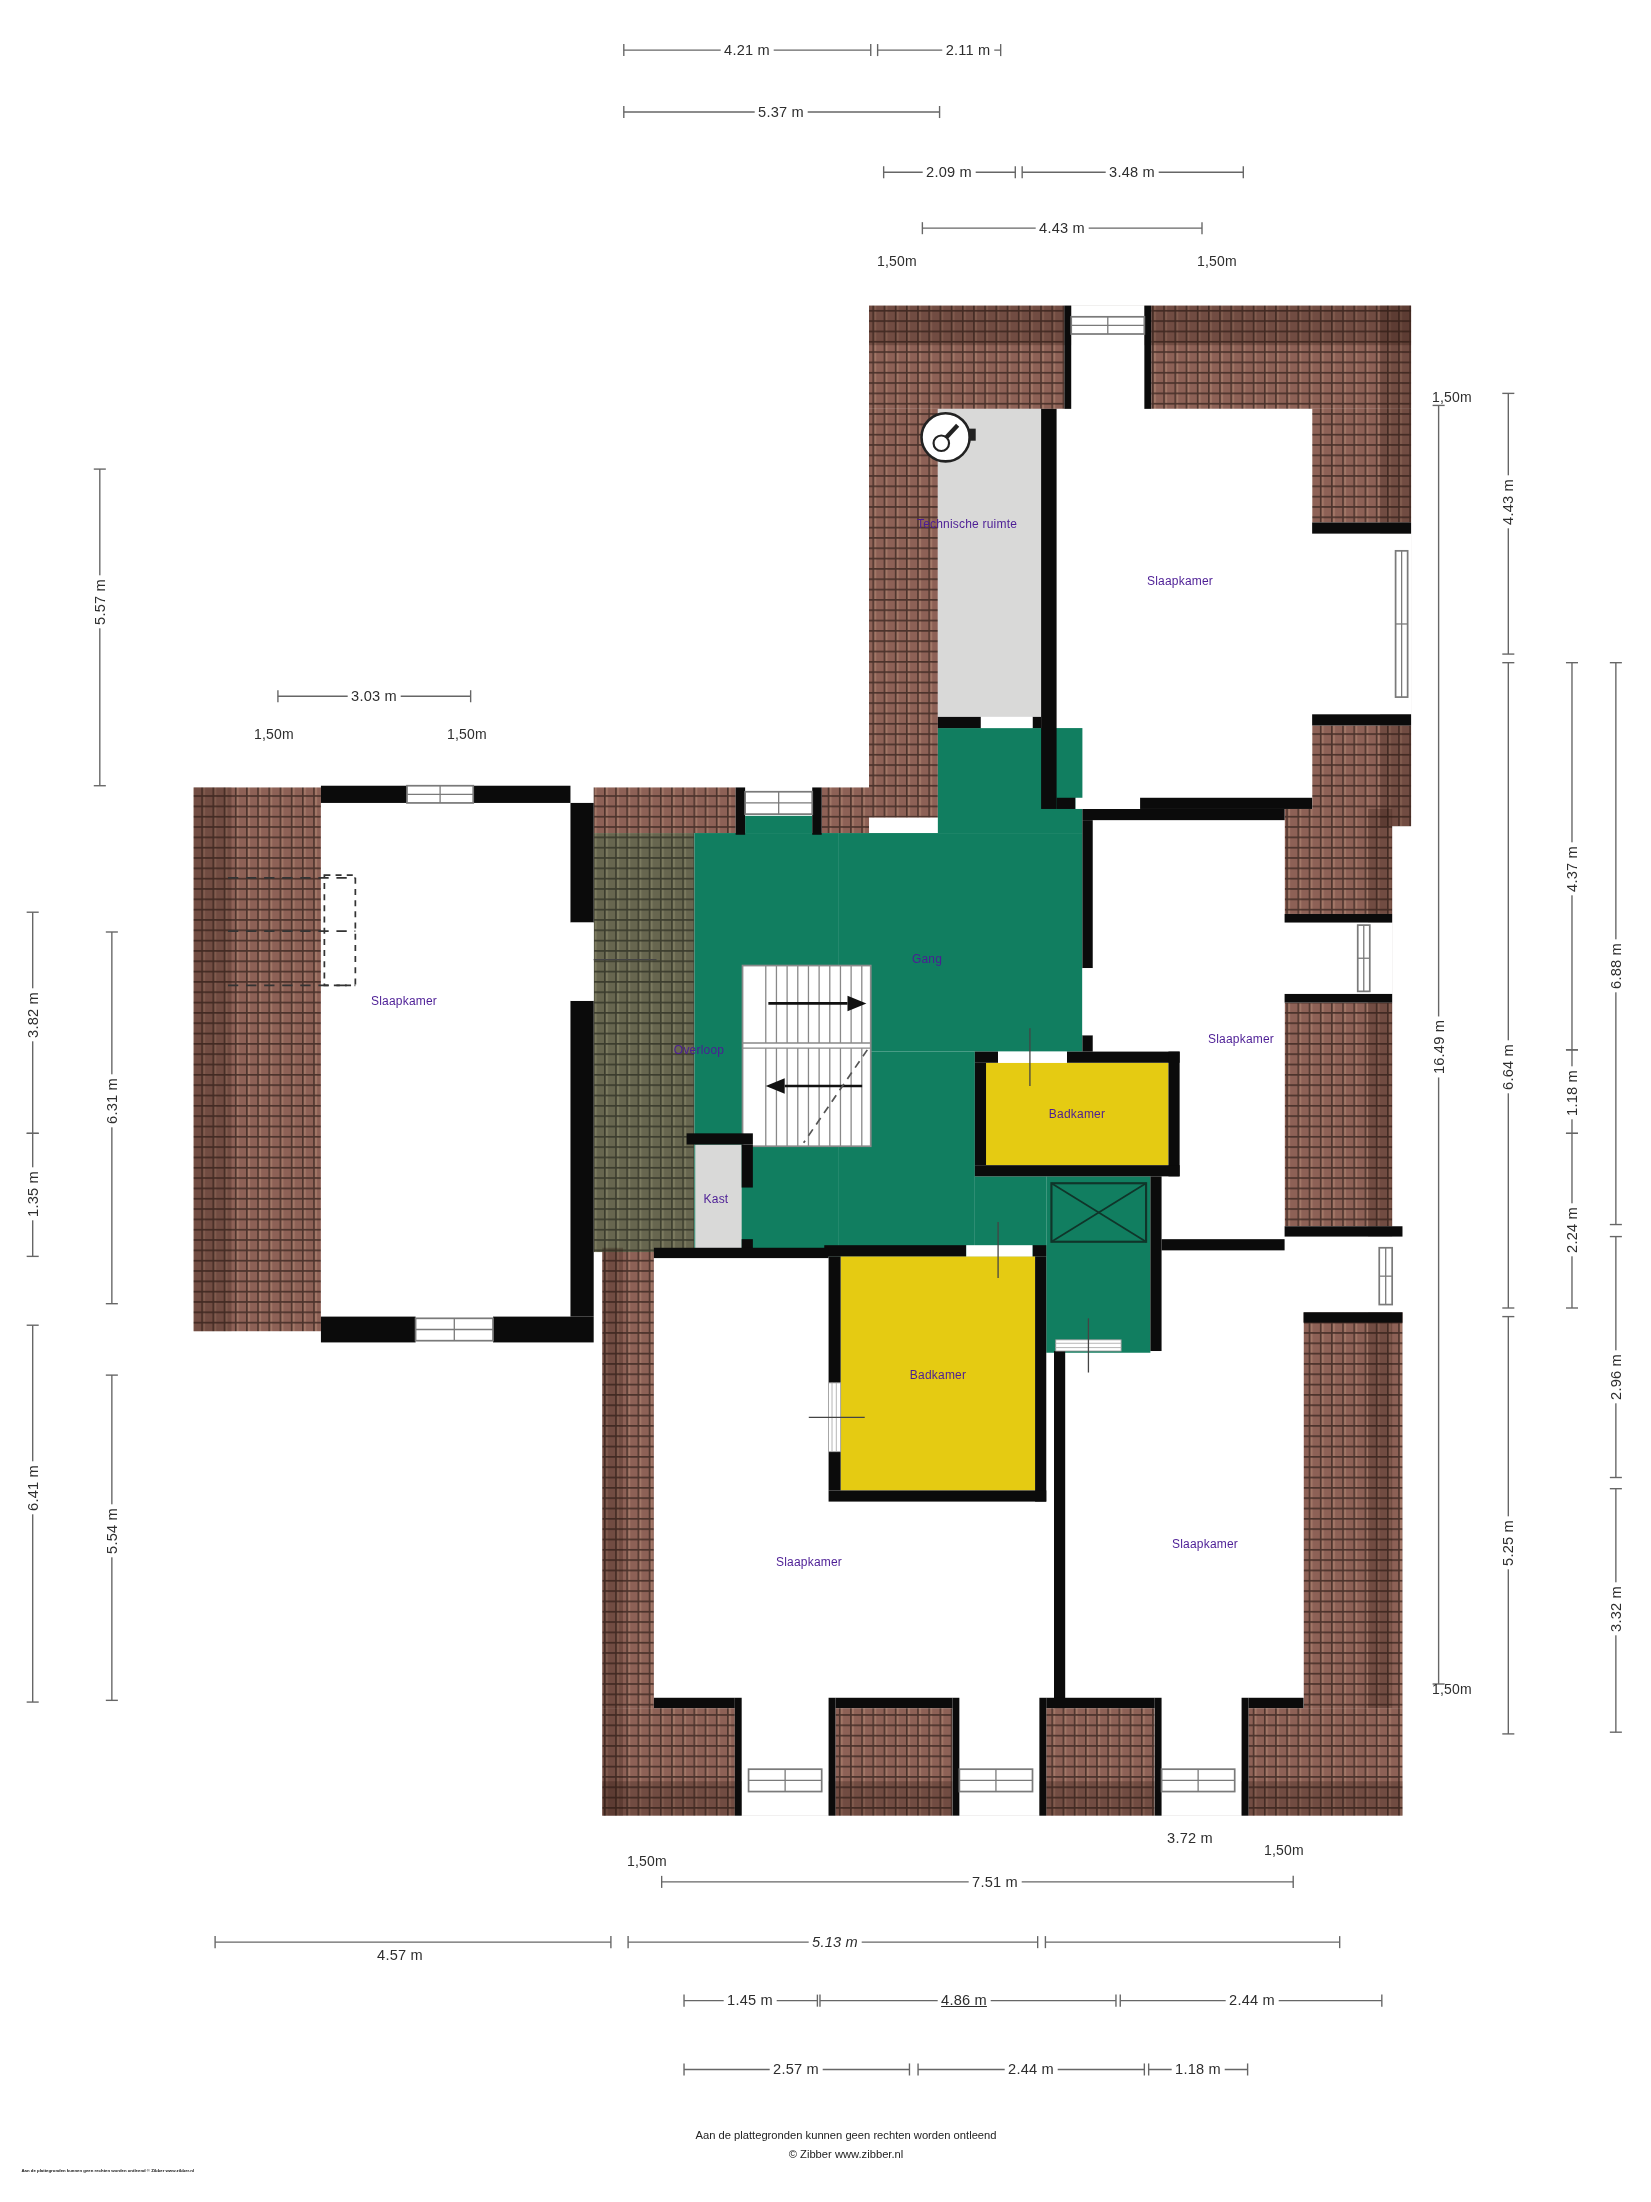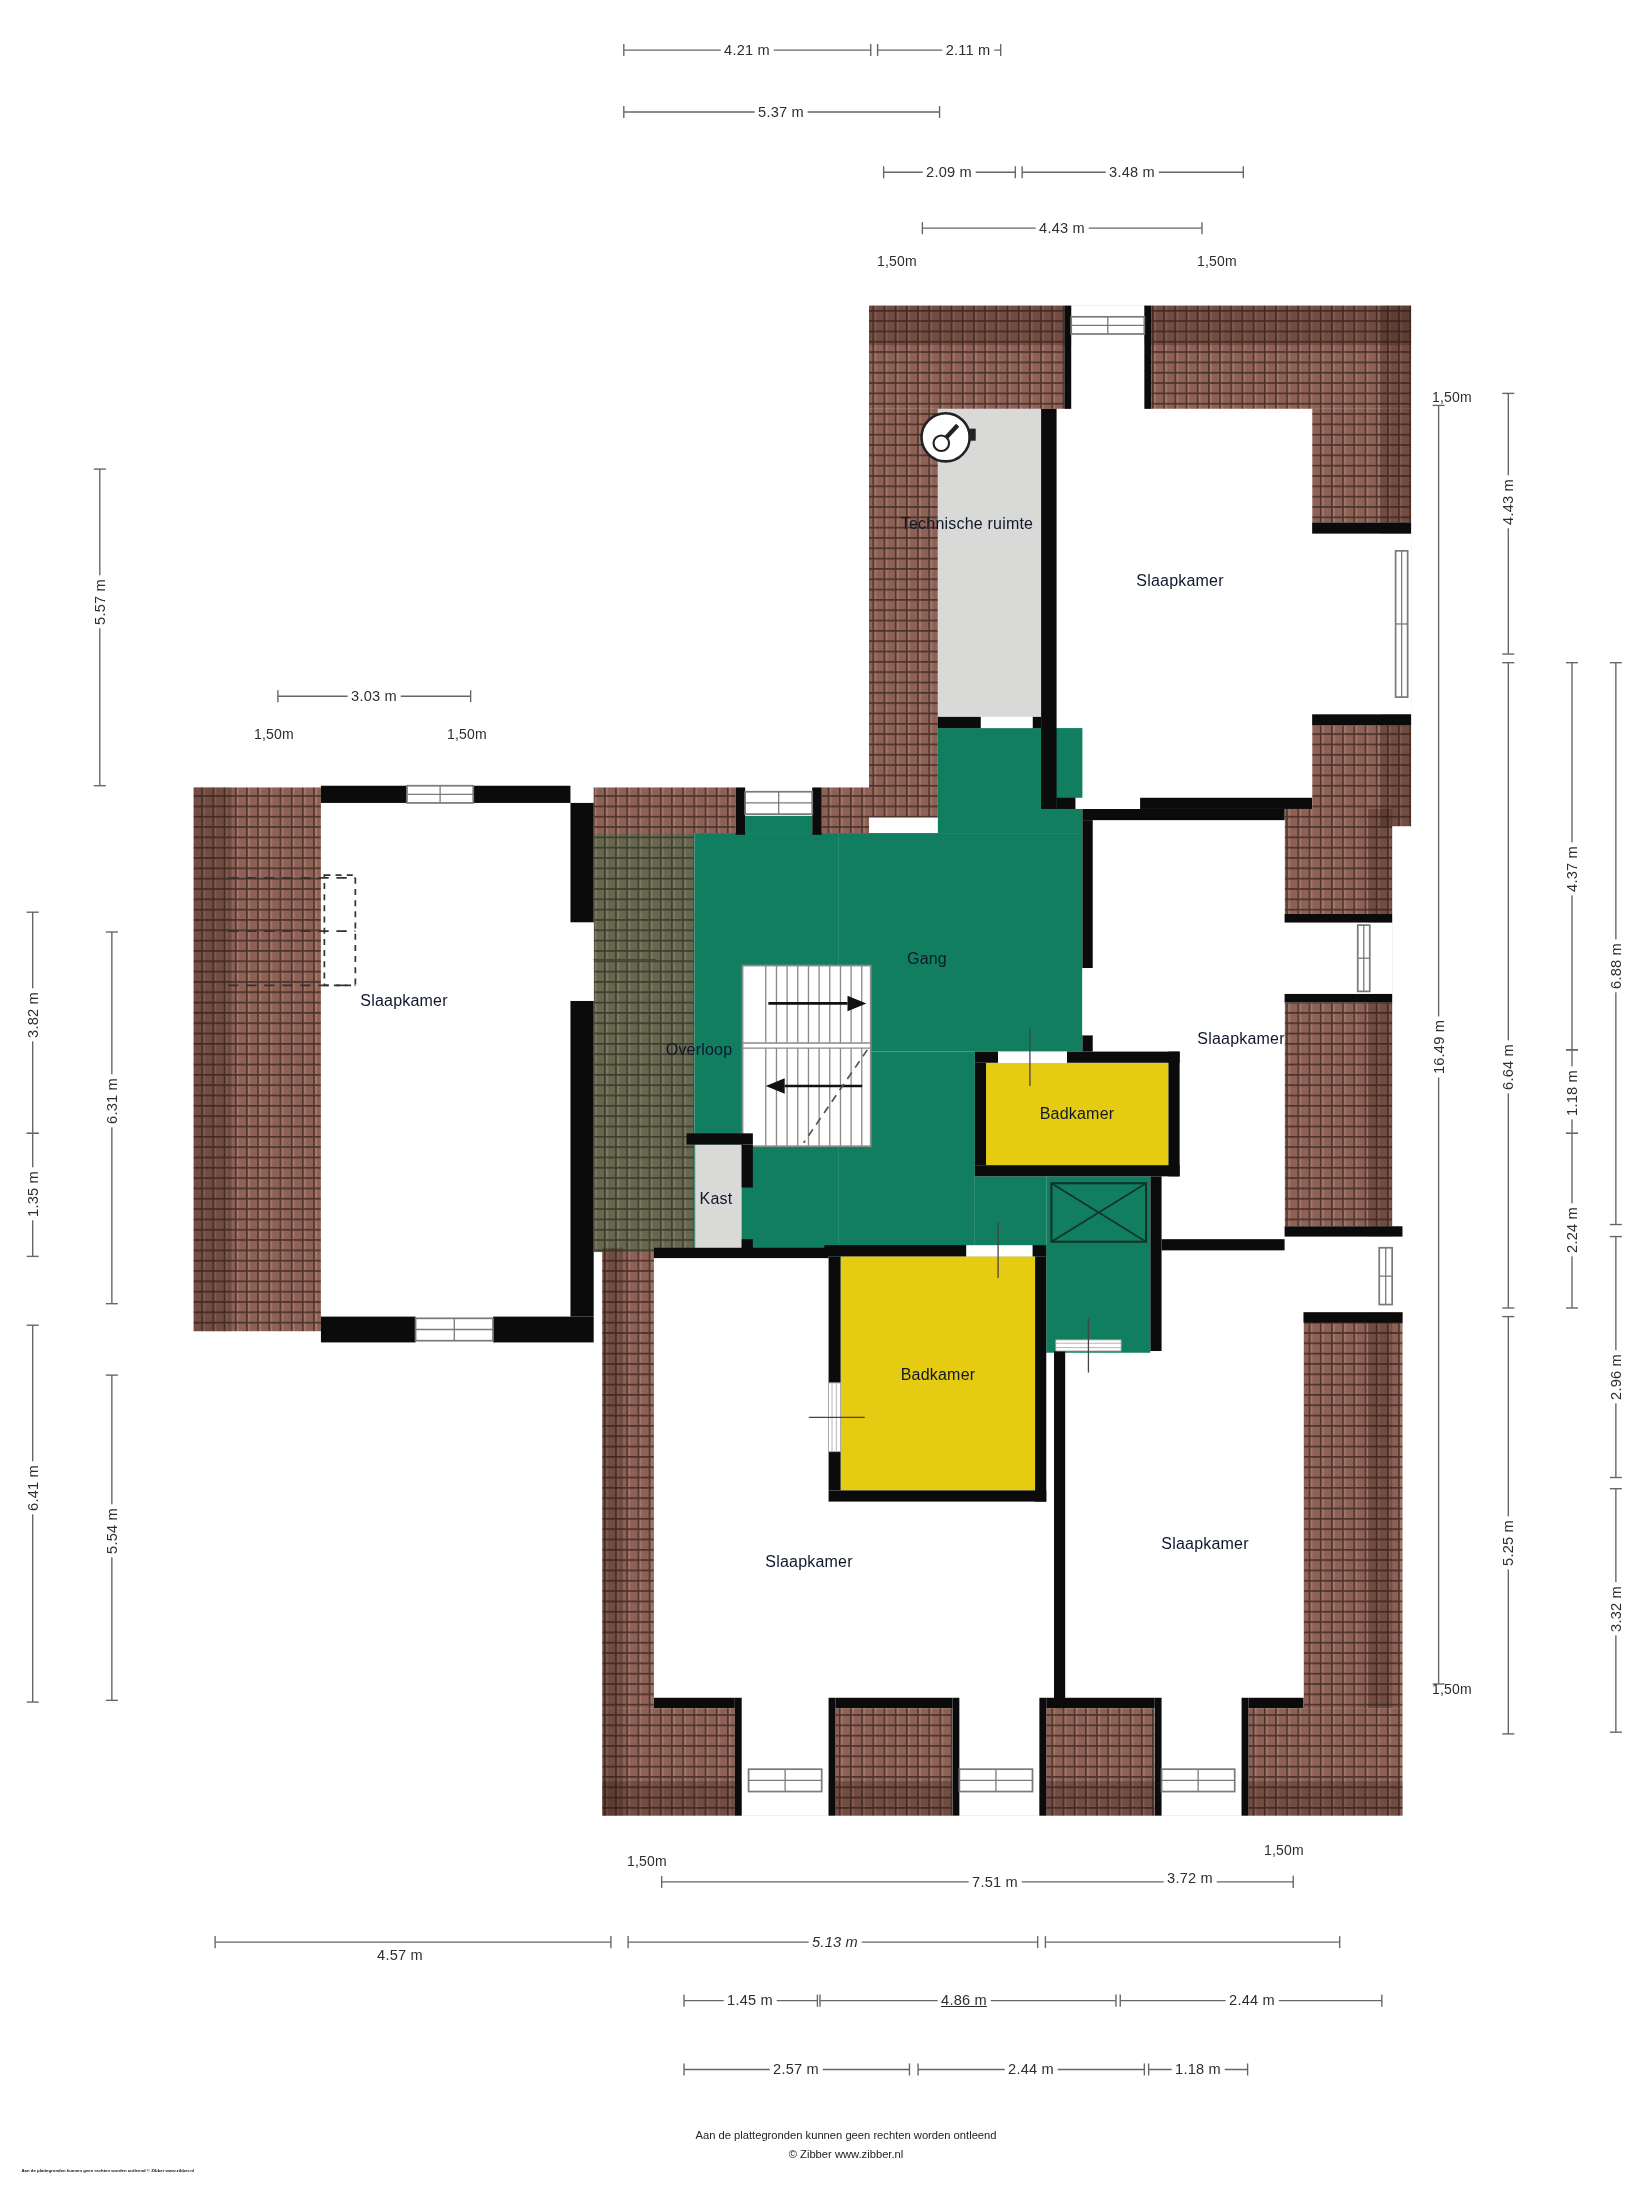--- a/index.html
+++ b/index.html
@@ -1,21 +1,21 @@
 <!DOCTYPE html>
 <html style="--roof: #8d6156; --roof_line: #4c332c; --roof_hi: #a27767; --roof_olive: #67664f; --roof_olive_line: #3c3d2e; --roof_olive_hi: #7b7a5f; --green: #117e60; --yellow: #e5cb12; --room_gray: #d9d9d8; --wall: #0b0b0b; --dimline: #666666;font-size:13.8px"><head>
 <meta charset="utf-8">
 <style>
   html,body{margin:0;padding:0;background:#ffffff;}
   #stage{position:relative;width:1652px;height:2203px;background:#fff;overflow:hidden;
          font-family:"Liberation Sans", sans-serif;}
   #plan{position:absolute;left:0;top:0;}
   .lbl{position:absolute;transform:translate(-50%,-50%);white-space:nowrap;
        font-size:14.6px;color:#2e2e2e;letter-spacing:0.2px;}
-  .room{font-size:16px;color:#0f172a;}
+  .room{font-size:12px;color:#4c1d95;}
   .dim{background:#ffffff;padding:0 3.4px;}
   .dim.v{transform:translate(-50%,-50%) rotate(-90deg);}
   .setb{font-size:14px;}
   .footer{position:absolute;transform:translateX(-50%);font-size:11.2px;color:#222;white-space:nowrap;margin-left:40px;}
   .footnote{position:absolute;font-size:4.3px;font-weight:bold;color:#111;white-space:nowrap;}
 </style>
 </head>
 <body>
 
 <div id="stage">
@@ -362,21 +362,21 @@
   <div class="lbl dim" style="left: 747px; top: 50px;">4.21 m</div>
       <div class="lbl dim" style="left: 939px; top: 50px; margin-left: 29px;">2.11 m</div>
       <div class="lbl dim" style="left: 781px; top: 112px;">5.37 m</div>
       <div class="lbl dim" style="left: 949px; top: 172px;">2.09 m</div>
       <div class="lbl dim" style="left: 1132px; top: 172px;">3.48 m</div>
       <div class="lbl dim" style="left: 1062px; top: 228px;">4.43 m</div>
       <div class="lbl dim" style="left: 374px; top: 696px;">3.03 m</div>
       <div class="lbl dim" style="left: 995px; top: 1882px;">7.51 m</div>
       <div class="lbl dim" style="left: 400px; top: 1942px; margin-top: 13px;">4.57 m</div>
       <div class="lbl dim" style="left: 835px; top: 1942px; font-style: italic;">5.13 m</div>
-      <div class="lbl dim" style="left: 1190px; top: 1878px; text-align: right;">3.72 m</div>
+      <div class="lbl dim" style="left: 1190px; top: 1838px; text-align: right;">3.72 m</div>
       <div class="lbl dim" style="left: 750px; top: 2000px;">1.45 m</div>
       <div class="lbl dim" style="left: 964px; top: 2000px; text-decoration: underline;">4.86 m</div>
       <div class="lbl dim" style="left: 1252px; top: 2000px;">2.44 m</div>
       <div class="lbl dim" style="left: 796px; top: 2069px;">2.57 m</div>
       <div class="lbl dim" style="left: 1031px; top: 2069px;">2.44 m</div>
       <div class="lbl dim" style="left: 1198px; top: 2069px;">1.18 m</div>
       <div class="lbl dim v" style="left: 100px; top: 602px;">5.57 m</div>
       <div class="lbl dim v" style="left: 33px; top: 1015px;">3.82 m</div>
       <div class="lbl dim v" style="left: 33px; top: 1194px;">1.35 m</div>
       <div class="lbl dim v" style="left: 33px; top: 1488px;">6.41 m</div>

